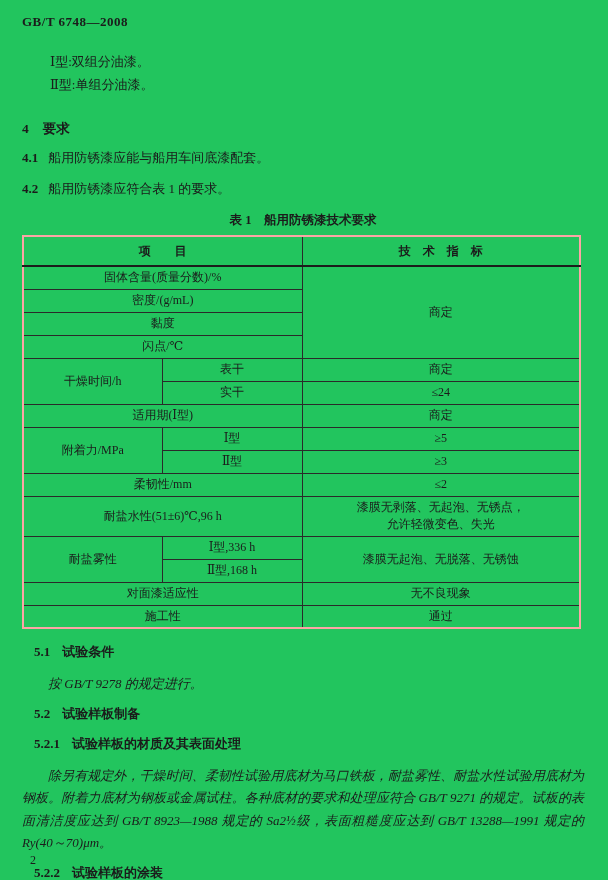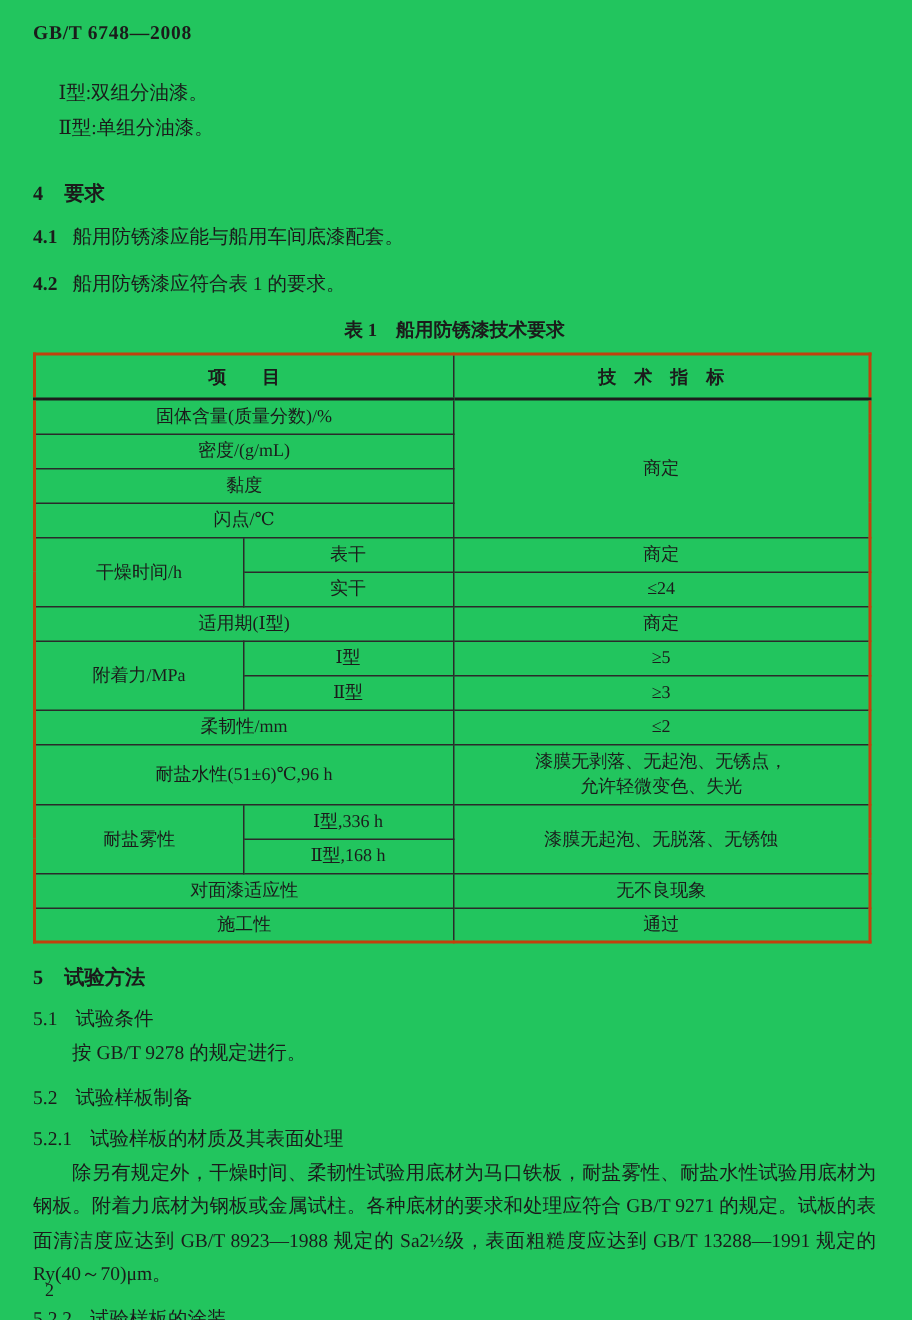--- a/index.html
+++ b/index.html
@@ -15,61 +15,61 @@
     width:608px;height:880px;
     background:#22c55e;
     box-sizing:border-box;
     padding:12px 24px 0 22px;
     overflow:hidden;
   }
   .doc-number{
     font-size:13px;font-weight:bold;letter-spacing:.5px;
     margin-top:2px;
   }
-  .intro{margin-top:20px;margin-left:17px;font-size:13px;line-height:23px;}
+  .intro{margin-top:20px;margin-left:28px;font-size:13px;line-height:23px;}
   .sec-heading{
     font-size:13.5px;font-weight:bold;margin:0;
   }
   .sec4-heading{margin-top:24px;}
   .sec-heading .num{margin-right:14px;}
   .clause{font-size:13px;line-height:23px;margin:0;margin-top:8px;}
   .clause .num{font-weight:bold;margin-right:10px;text-align:center;}
   .table-caption{
     text-align:center;font-size:12.5px;font-weight:bold;
     margin-top:12px;margin-bottom:6px;
   }
   table.spec{
     border-collapse:collapse;
     width:557px;
     table-layout:fixed;
     font-size:12px;
-    border:2px solid #c2410c;
+    border:2px solid #fca5a5;
   }
   table.spec col.c1{width:139px;}
   table.spec col.c2{width:140px;}
   table.spec col.c3{width:278px;}
   table.spec th,table.spec td{
     border:1px solid #2a2a2a;
     text-align:center;vertical-align:middle;
     padding:1px 4px;
     font-weight:normal;
   }
   table.spec thead th{
     font-weight:bold;height:26px;
     border-bottom:2px solid #1c1c1c;
   }
   table.spec tr{height:23px;}
   table.spec tr.tall{height:40px;}
   .val-line{line-height:17px;}
   .sec5-block{margin-top:14px;}
-  .sub-heading{font-size:13px;font-weight:normal;margin:0;margin-top:9px;}
+  .sub-heading{font-size:13px;font-weight:bold;margin:12px;margin-top:9px;}
   .sub-heading .num{margin-right:12px;}
   .body-p{
     font-size:13px;line-height:22.5px;margin:0;margin-top:3px;
-    text-indent:2em;text-align:justify;
+    text-indent:2em;text-align:justify;font-style:italic;
   }
   .page-num{
     position:absolute;left:30px;bottom:12px;
     font-size:12px;
   }
 </style>
 </head>
 <body>
 
 <div class="page">
@@ -160,21 +160,20 @@
         <td>无不良现象</td>
       </tr>
       <tr>
         <td colspan="2">施工性</td>
         <td>通过</td>
       </tr>
     </tbody>
   </table>
 
   <div class="sec5-block">
-    <h2 class="sec-heading"><span class="num">5</span><span>试验方法</span></h2>
 
     <h3 class="sub-heading"><span class="num">5.1</span><span>试验条件</span></h3>
     <p class="body-p">按 GB/T 9278 的规定进行。</p>
 
     <h3 class="sub-heading"><span class="num">5.2</span><span>试验样板制备</span></h3>
 
     <h3 class="sub-heading"><span class="num">5.2.1</span><span>试验样板的材质及其表面处理</span></h3>
     <p class="body-p">除另有规定外，干燥时间、柔韧性试验用底材为马口铁板，耐盐雾性、耐盐水性试验用底材为钢板。附着力底材为钢板或金属试柱。各种底材的要求和处理应符合 GB/T 9271 的规定。试板的表面清洁度应达到 GB/T 8923—1988 规定的 Sa2½级，表面粗糙度应达到 GB/T 13288—1991 规定的 Ry(40～70)μm。</p>
 
     <h3 class="sub-heading"><span class="num">5.2.2</span><span>试验样板的涂装</span></h3>

